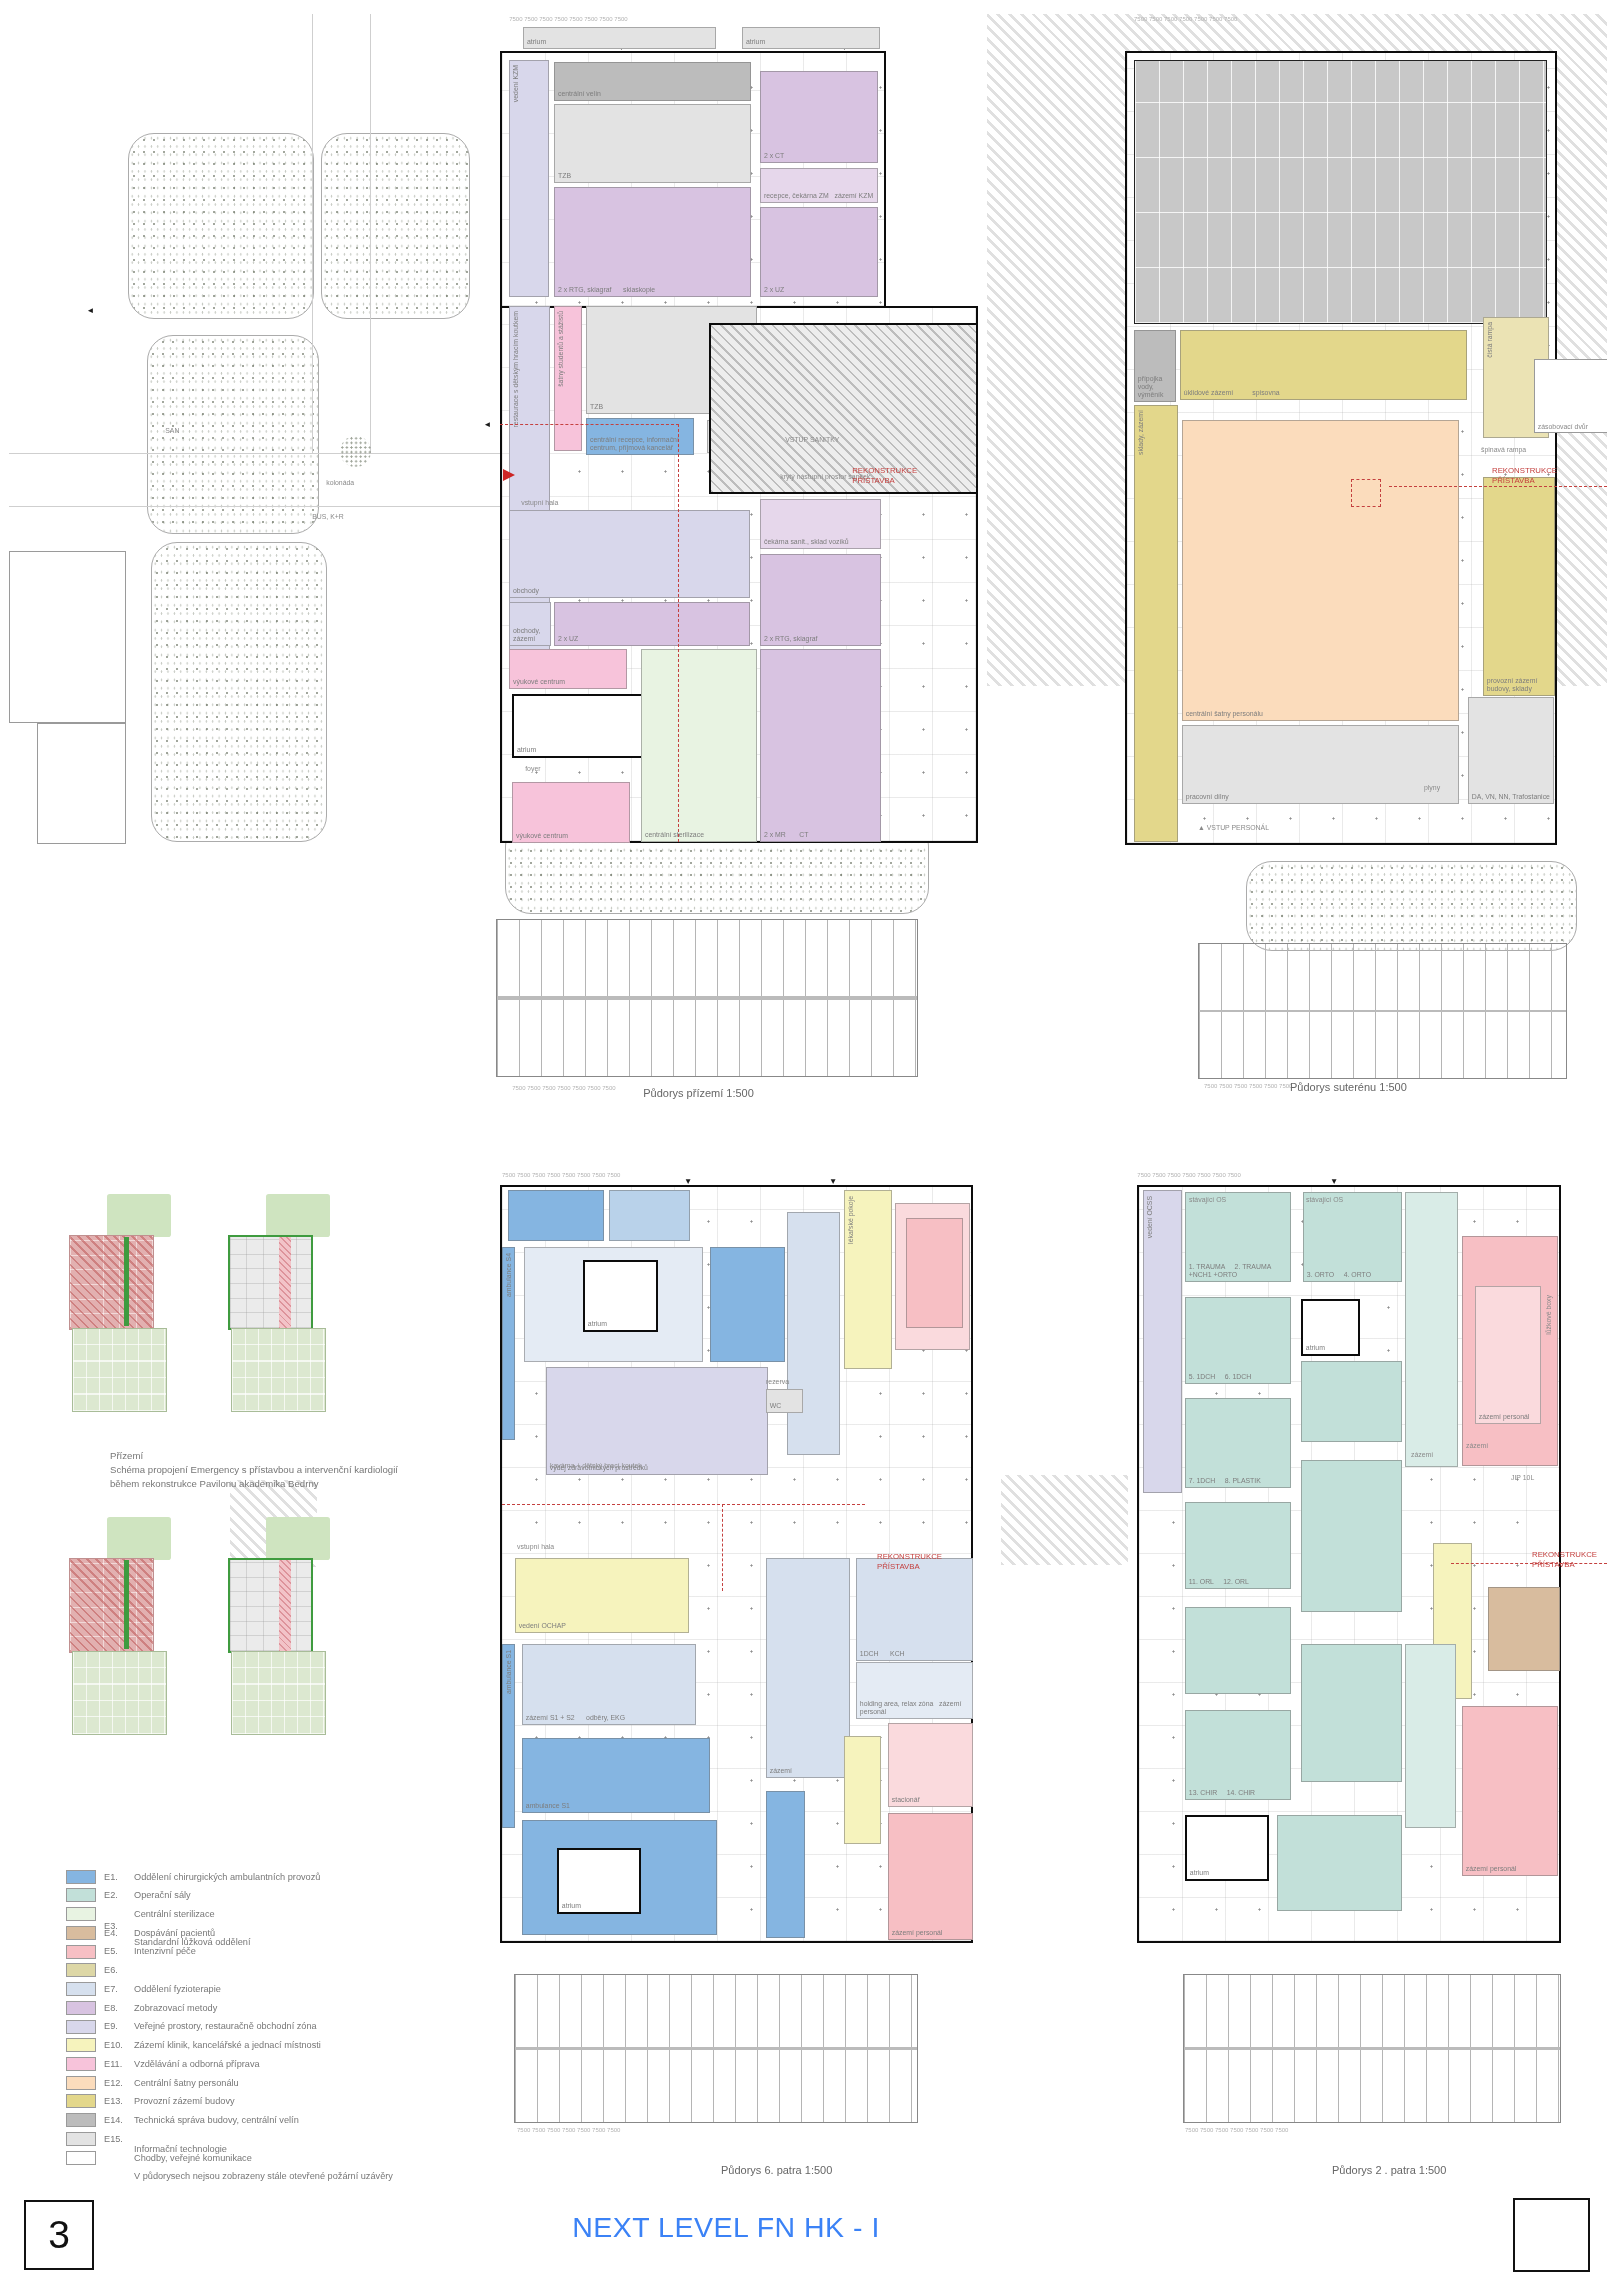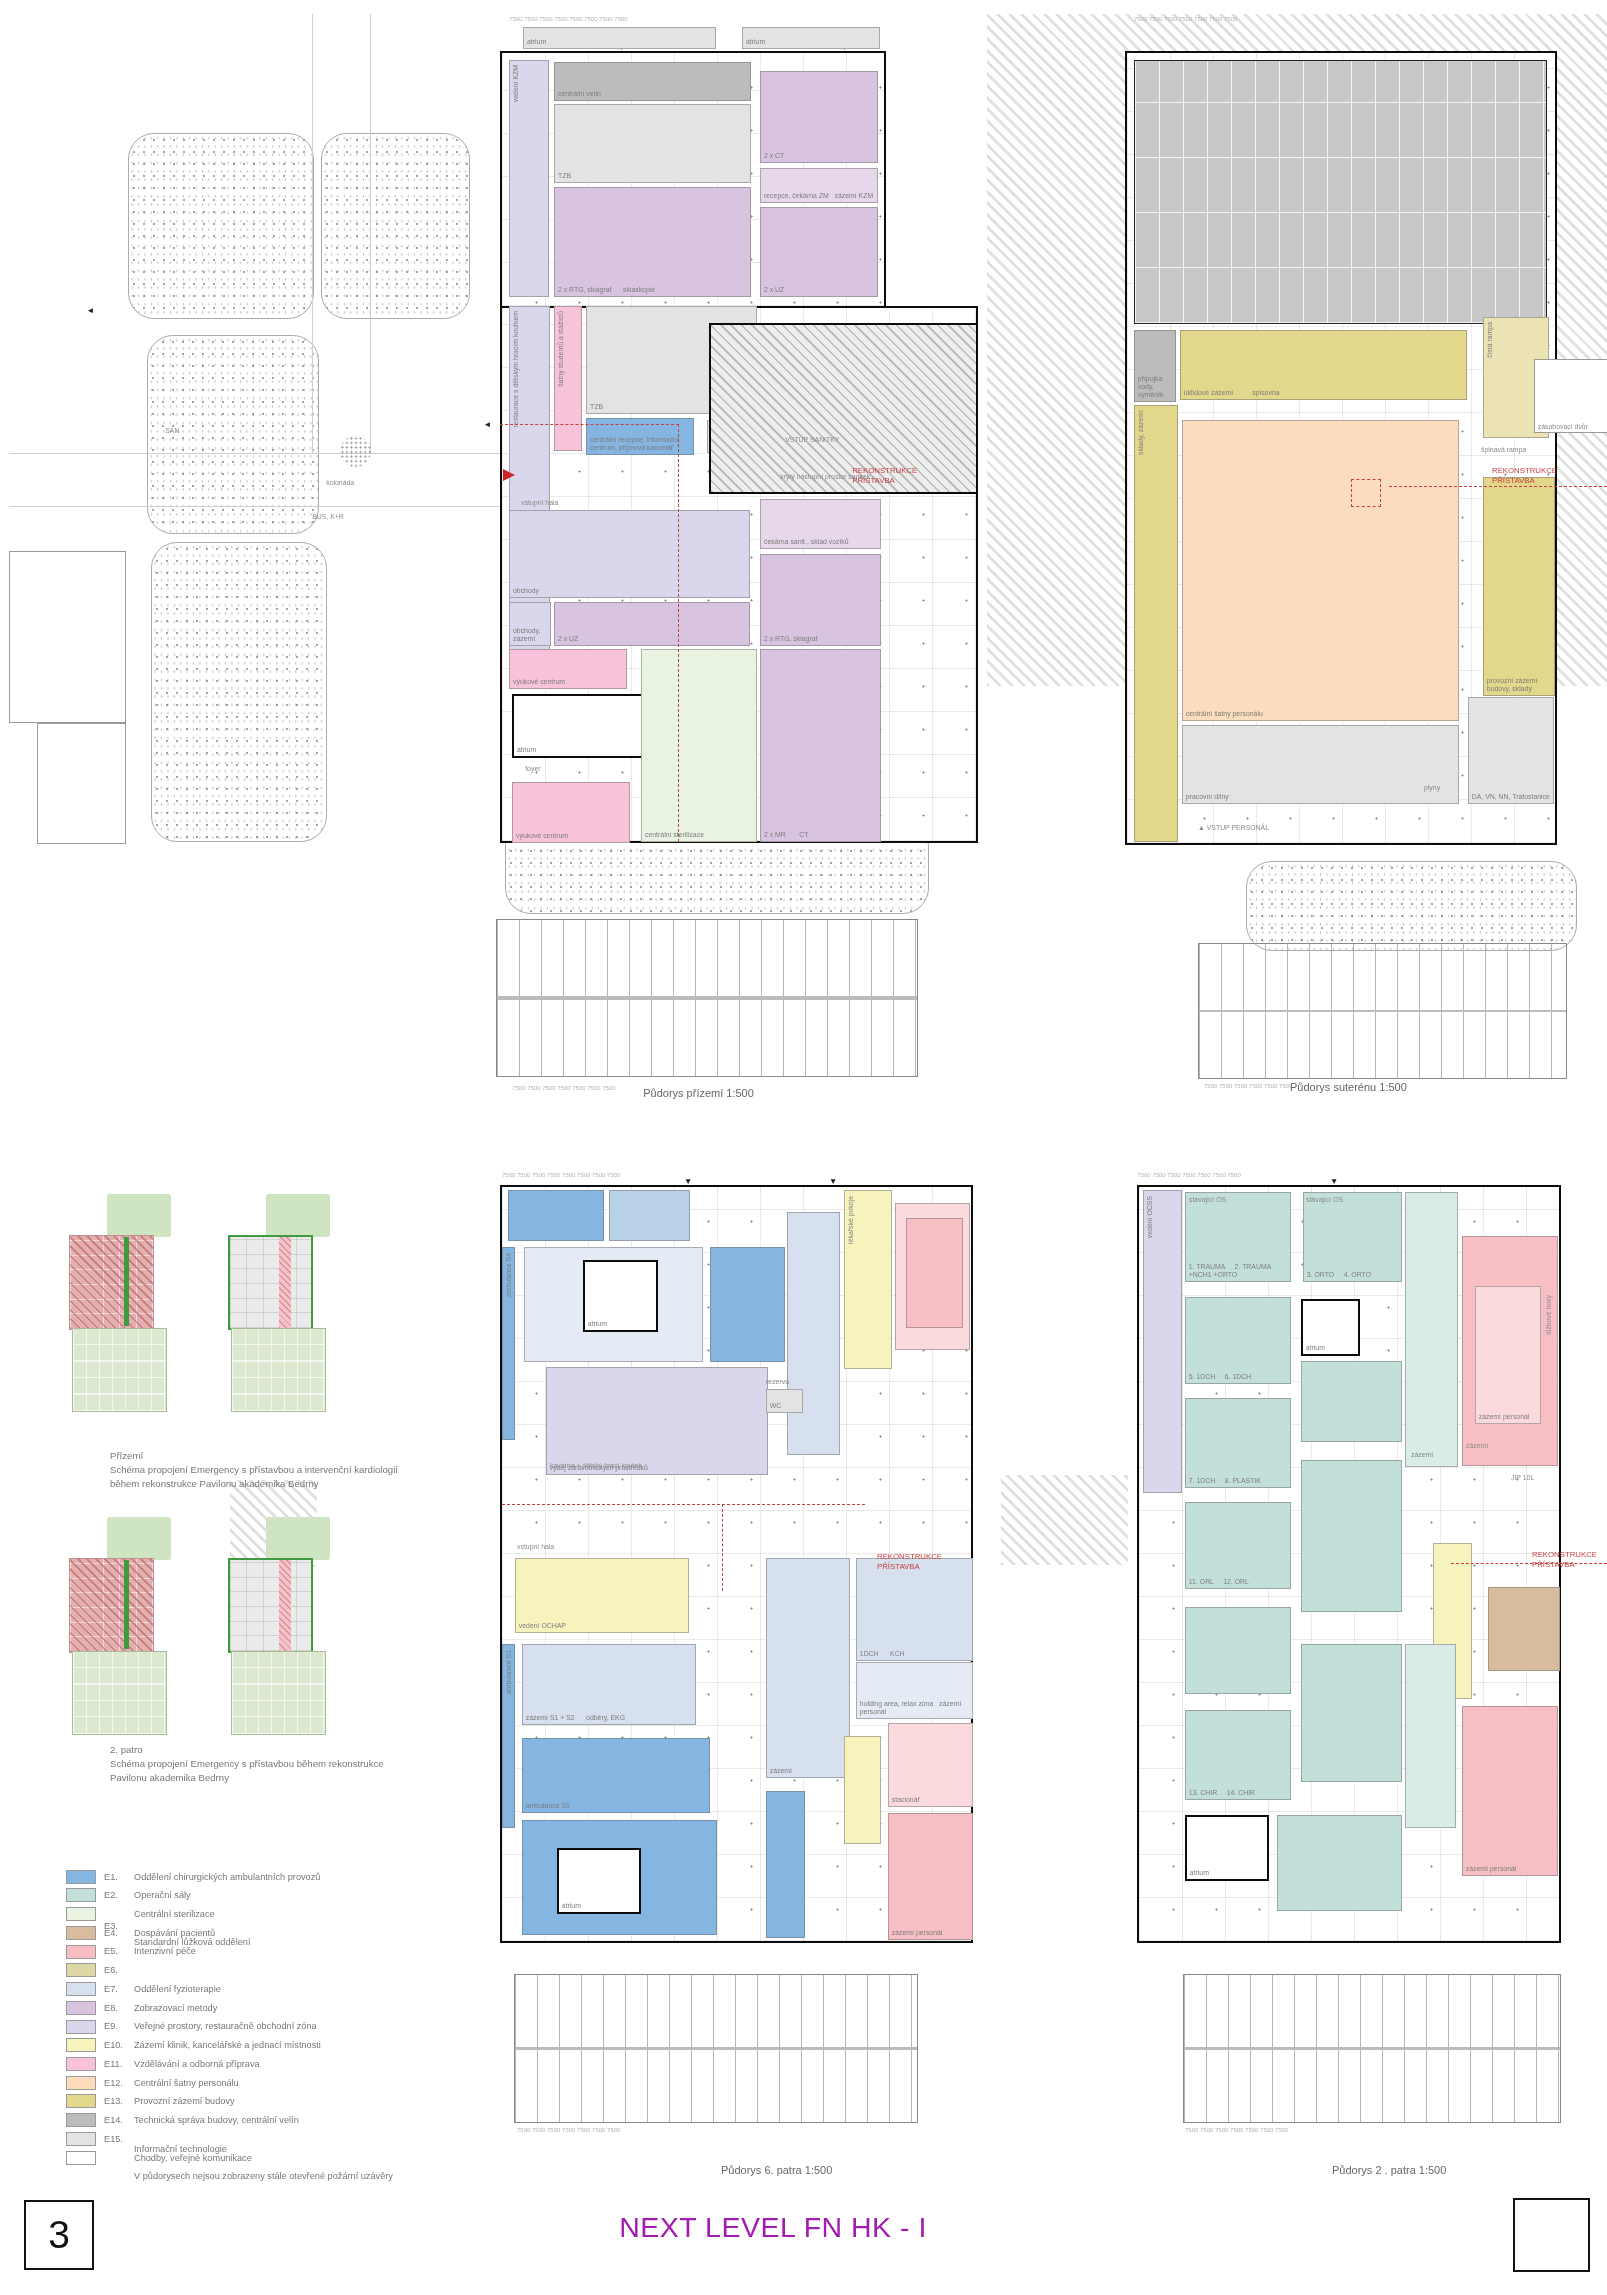--- a/index.html
+++ b/index.html
@@ -67,22 +67,22 @@
     background-image:repeating-linear-gradient(90deg,rgba(255,255,255,.7) 0 1.4px,transparent 1.4px 13px),
       repeating-linear-gradient(0deg,rgba(255,255,255,.7) 0 1.4px,transparent 1.4px 16.5px);}
   .mdcap{position:absolute;font-size:9.6px;color:#777;line-height:1.45;white-space:pre-line;margin-left:44px;}
   
   .lgsw{position:absolute;width:30px;height:13.8px;border:0.9px solid #9a9a9a;box-sizing:border-box;}
   .lgcode{position:absolute;font-size:9.2px;color:#777;}
   .lglabel{position:absolute;font-size:9.2px;color:#777;}
   
   .pagebox{position:absolute;left:24px;top:2200px;width:66px;height:66px;border:2.3px solid #111;
     display:flex;align-items:center;justify-content:center;font-size:39px;color:#111;}
-  .titletx{position:absolute;left:773px;top:2211px;transform:translateX(-50%);
-    font-size:28.5px;color:#a21caf;letter-spacing:0.5px;white-space:nowrap;}
+  .titletx{position:absolute;left:726px;top:2211px;transform:translateX(-50%);
+    font-size:28.5px;color:#3b82f6;letter-spacing:0.5px;white-space:nowrap;}
   .cornerbox{position:absolute;left:1513px;top:2198px;width:73px;height:70px;border:2.3px solid #111;}
 </style>
 </head>
 <body>
 
 <div id="sheet">
   <div class="pagebox">
     <span>3</span>
   </div>
   <div class="titletx">NEXT LEVEL FN HK - I</div>
@@ -398,23 +398,20 @@
     <div class="mdiag" style="position: absolute; left: 228px; top: 1517px; width: 106px; height: 216px;">
       <div class="md-park"></div>
       <div class="md-main md-gray">
         <div class="md-pink"></div>
       </div>
       <div class="md-lower"></div>
     </div>
     <div class="mdcap" style="position: absolute; left: 66px; top: 1449px; width: 422px;">Přízemí
 Schéma propojení Emergency s přístavbou a intervenční kardiologií
 během rekonstrukce Pavilonu akademika Bedrny</div>
-    <div class="mdcap" style="position: absolute; left: 66px; top: 1743px; width: 422px;">2. patro
-Schéma propojení Emergency s přístavbou během rekonstrukce
-Pavilonu akademika Bedrny</div>
     <div class="lgsw" style="position: absolute; left: 66px; top: 1870px; width: 30px; height: 13.8px; background: rgb(133, 181, 225);"></div>
     <div class="lgcode" style="position: absolute; left: 104px; top: 1872px;">E1.</div>
     <div class="lglabel" style="position: absolute; left: 134px; top: 1872px;">Oddělení chirurgických ambulantních provozů</div>
     <div class="lgsw" style="position: absolute; left: 66px; top: 1888px; width: 30px; height: 13.8px; background: rgb(194, 224, 217);"></div>
     <div class="lgcode" style="position: absolute; left: 104px; top: 1890px;">E2.</div>
     <div class="lglabel" style="position: absolute; left: 134px; top: 1890px;">Operační sály</div>
     <div class="lgsw" style="position: absolute; left: 66px; top: 1907px; width: 30px; height: 13.8px; background: rgb(232, 243, 226);"></div>
     <div class="lgcode" style="position: absolute; left: 104px; top: 1909px; margin-top: 12px;">E3.</div>
     <div class="lglabel" style="position: absolute; left: 134px; top: 1909px;">Centrální sterilizace</div>
     <div class="lgsw" style="position: absolute; left: 66px; top: 1926px; width: 30px; height: 13.8px; background: rgb(216, 188, 158);"></div>

